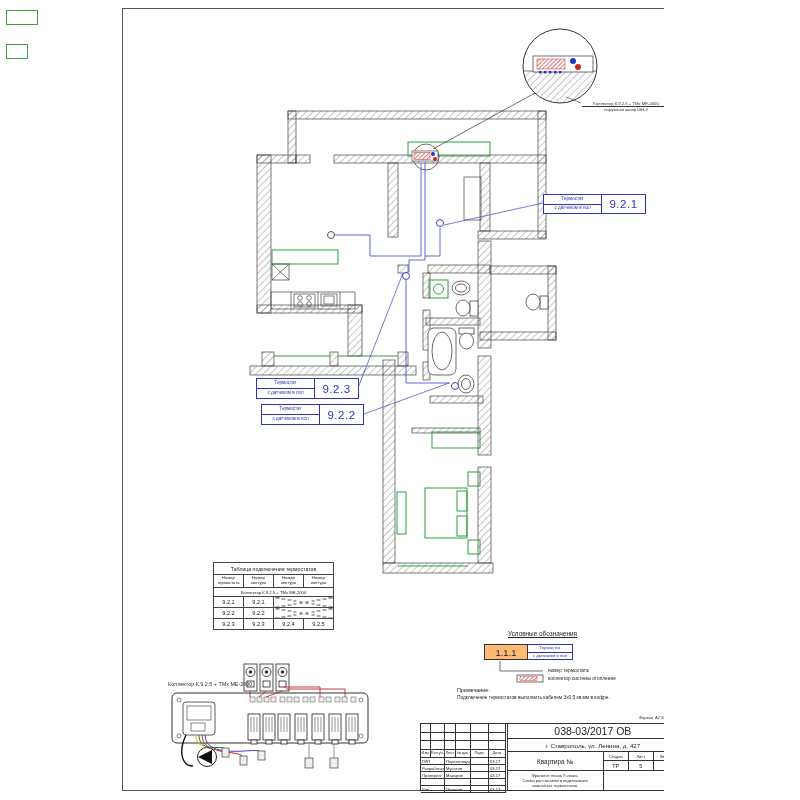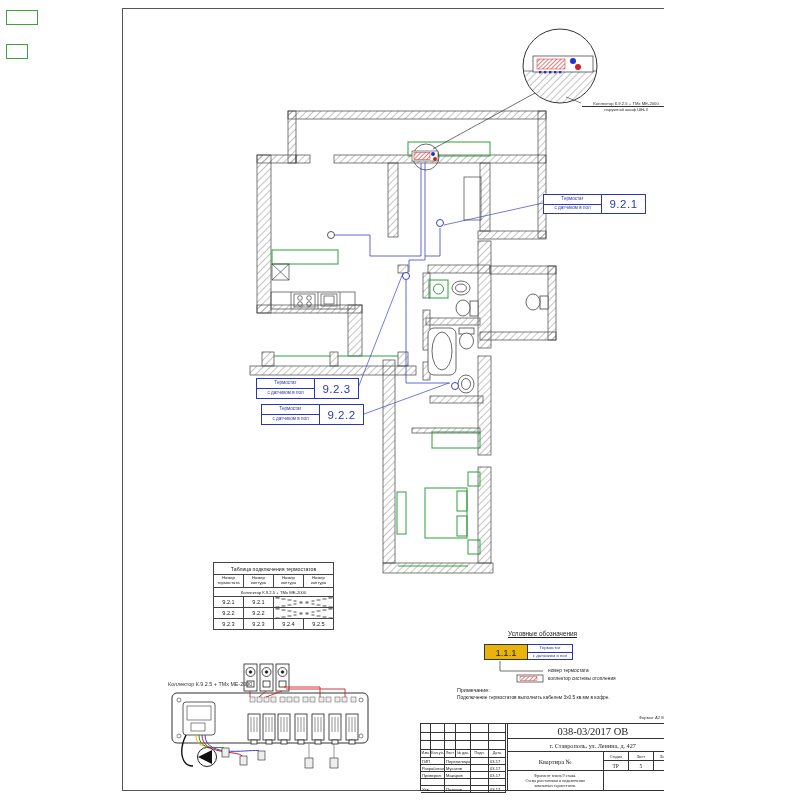--- a/index.html
+++ b/index.html
@@ -22,38 +22,38 @@
   .conn .title{font-size:5.2px;height:11px;}
   .conn .hdr{font-size:4.2px;line-height:1.1;height:13px;}
   .conn .coll{font-size:4.2px;height:8px;}
   .conn .val{font-size:5.6px;height:11px;}
   .x-cell{background-image:
       linear-gradient(to top right, transparent 48.5%, #555 48.5%, #555 51.5%, transparent 51.5%),
       linear-gradient(to bottom right, transparent 48.5%, #555 48.5%, #555 51.5%, transparent 51.5%);}
   
   .legend-title{font-size:6.4px;text-decoration:underline;color:#222;white-space:nowrap;}
   .legend-box{display:flex;height:16px;}
-  .legend-box .n{width:42px;border:1px solid #333;display:flex;align-items:center;justify-content:center;font-size:9.5px;color:#223;background:#eab308;}
+  .legend-box .n{width:42px;border:1px solid #333;display:flex;align-items:center;justify-content:center;font-size:9.5px;color:#223;background:#fdba74;}
   .legend-box .t{width:44px;border:1px solid #2b35b8;border-left:none;display:flex;flex-direction:column;color:#2b35b8;background:#fff;}
   .legend-box .t div{flex:1;display:flex;align-items:center;justify-content:center;font-size:4.4px;line-height:1;white-space:nowrap;}
   .legend-box .t div:first-child{border-bottom:1px solid #2b35b8;}
   .cap{font-size:4.8px;color:#222;white-space:nowrap;}
   .note-t{font-size:5.4px;color:#222;}
   .note-x{font-size:4.8px;color:#222;white-space:nowrap;}
   .tiny{font-size:4.2px;color:#333;white-space:nowrap;}
   
   #tblock{left:420px;top:723px;width:257px;height:66px;border:1.2px solid #333;background:#fff;display:flex;}
   .tb-left{width:86px;border-right:1px solid #333;display:flex;flex-direction:column;}
   .tb-grid{display:grid;grid-template-columns:10px 14px 11px 15px 18px 17px;}
   .tb-grid > div{border-right:0.5px solid #333;border-bottom:0.5px solid #333;height:7.5px;
        display:flex;align-items:center;justify-content:center;font-size:3.8px;color:#222;overflow:hidden;}
   .tb-rows{display:grid;grid-template-columns:24px 26px 18px 17px;}
   .tb-rows > div{border-right:0.5px solid #333;border-bottom:0.5px solid #333;height:6.1px;
        display:flex;align-items:center;justify-content:flex-start;padding-left:1px;font-size:4.1px;color:#222;white-space:nowrap;overflow:hidden;}
-  .tb-right{width:171px;display:flex;flex-direction:column;font-family:Liberation Serif, serif;}
+  .tb-right{width:171px;display:flex;flex-direction:column;}
   .tb-doc{height:14px;border-bottom:1px solid #333;display:flex;align-items:center;justify-content:center;font-size:10.5px;color:#222;}
   .tb-addr{height:12px;border-bottom:1px solid #333;display:flex;align-items:center;justify-content:center;font-size:6.2px;}
   .tb-bottom{flex:1;display:flex;}
   .tb-obj{width:95px;border-right:1px solid #333;display:flex;flex-direction:column;}
   .tb-obj .o1{height:18px;border-bottom:1px solid #333;display:flex;align-items:center;justify-content:center;font-size:6.4px;}
   .tb-obj .o2{flex:1;display:flex;flex-direction:column;align-items:center;justify-content:center;font-size:4px;line-height:1.25;text-align:center;}
   .tb-sll{flex:1;display:flex;flex-direction:column;}
   .tb-sll .h{display:flex;height:8px;border-bottom:0.5px solid #333;}
   .tb-sll .h div{flex:1;border-right:0.5px solid #333;display:flex;align-items:center;justify-content:center;font-size:4px;}
   .tb-sll .v{display:flex;height:9px;border-bottom:0.5px solid #333;}

